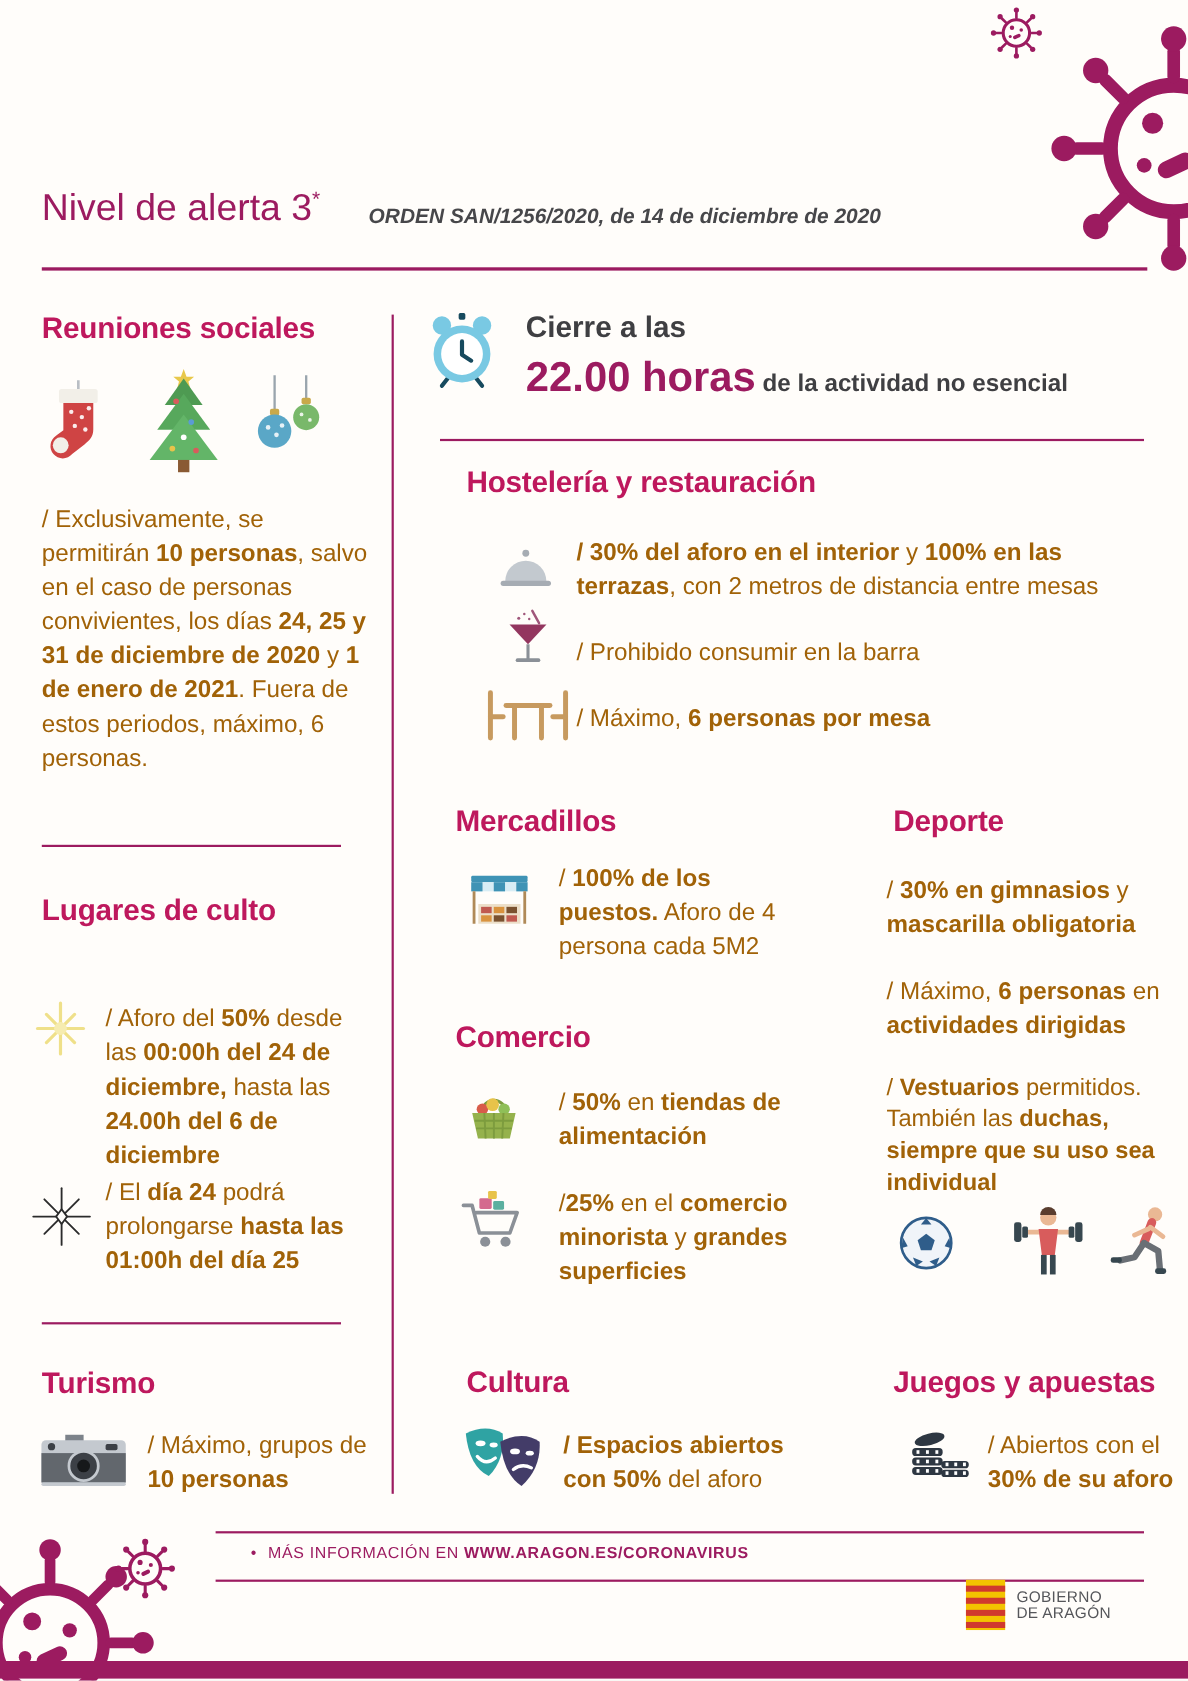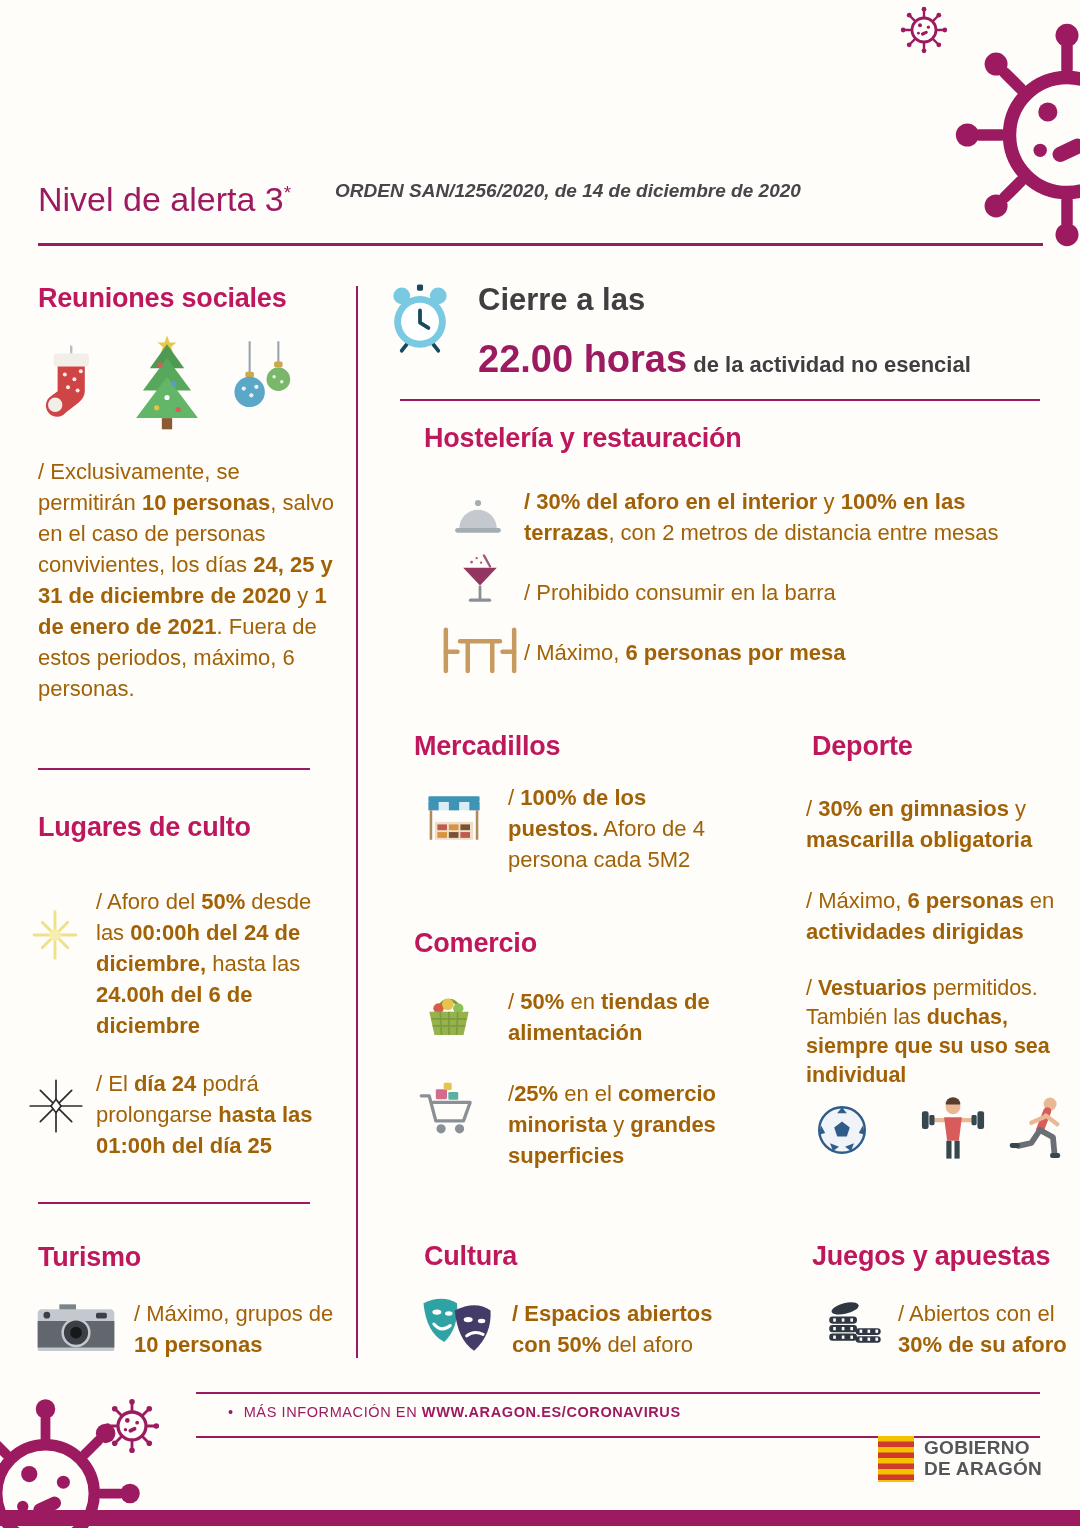--- a/index.html
+++ b/index.html
@@ -259,21 +259,21 @@
             <circle cx="30" cy="66" r="2.5"></circle>
             <circle cx="36" cy="56" r="2.5"></circle>
           <circle cx="57" cy="44" r="2"></circle>
             <circle cx="66" cy="50" r="2"></circle>
         </g>
       </symbol>
     </defs>
   </svg>
 
 
-  <div class="abs" style="left:38px;top:180px;display:flex;align-items:flex-start">
+  <div class="abs" style="left:38px;top:170px;display:flex;align-items:flex-end">
     <span class="alert"><span>Nivel de alerta 3</span><sup>*</sup></span>
     <span class="order">ORDEN SAN/1256/2020, de 14 de diciembre de 2020</span>
   </div>
 
   <div class="abs rule" style="left:38px;top:243px;width:1005px;height:2.5px"></div>
 
   <svg class="abs" style="left:900px;top:6px" width="48" height="48">
       <use href="#sym-virus"></use>
     </svg>
   <svg class="abs" style="left:952px;top:20px" width="230" height="230">
@@ -298,21 +298,21 @@
     <span>/ Exclusivamente, se permitirán </span><span class="b">10 personas</span><span>, salvo en el caso de personas convivientes, los días </span><span class="b">24, 25 y 31 de diciembre de 2020</span><span> y </span><span class="b">1 de enero de 2021</span><span>. Fuera de estos periodos, máximo, 6 personas.</span>
   </p>
 
   <div class="abs rule" style="left:38px;top:768px;width:272px;height:2px"></div>
 
   <h2 class="abs h2" style="left:38px;top:812px">Lugares de culto</h2>
 
   <svg class="abs" style="left:26px;top:906px" width="58" height="58">
       <use href="#sym-sparkle"></use>
     </svg>
-  <p class="abs body" style="left:96px;top:886px;width:238px">
+  <p class="abs body" style="left:96px;top:910px;width:238px">
     <span>/ Aforo del </span><span class="b">50%</span><span> desde las </span><span class="b">00:00h del 24 de diciembre,</span><span> hasta las </span><span class="b">24.00h del 6 de diciembre</span>
   </p>
 
   <svg class="abs" style="left:28px;top:1078px" width="56" height="56">
       <use href="#sym-star"></use>
     </svg>
   <p class="abs body" style="left:96px;top:1068px;width:238px">
     <span>/ El </span><span class="b">día 24</span><span> podrá prolongarse </span><span class="b">hasta las 01:00h del día 25</span>
   </p>
 
@@ -325,22 +325,22 @@
   <p class="abs body" style="left:134px;top:1298px;width:200px">
     <span>/ Máximo, grupos de </span><span class="b">10 personas</span>
   </p>
 
   <div class="abs rule" style="left:356px;top:286px;width:2px;height:1072px"></div>
 
   <svg class="abs" style="left:382px;top:280px" width="76" height="76">
       <use href="#sym-clock"></use>
     </svg>
   <div class="abs" style="left:478px;top:282px;width:575px">
-    <div class="darkbold" style="font-size:31px">Cierre a las</div>
-    <div class="nowrap" style="margin-top:20px">
+    <div class="darkbold" style="font-size:27px">Cierre a las</div>
+    <div class="nowrap" style="margin-top:9px">
       <span class="accent b" style="font-size:38px">22.00 horas</span><span class="darkbold" style="font-size:22px"> de la actividad no esencial</span>
     </div>
   </div>
 
   <div class="abs rule" style="left:400px;top:399px;width:640px;height:2px"></div>
 
   <h2 class="abs h2" style="left:424px;top:423px">Hostelería y restauración</h2>
 
   <svg class="abs" style="left:452px;top:490px" width="52" height="52">
       <use href="#sym-cloche"></use>
@@ -435,21 +435,21 @@
     </svg>
 
   <div class="abs" style="left:878px;top:1436px;display:flex;align-items:center;gap:10px">
     <svg width="36" height="46" viewBox="0 0 36 46">
       <rect width="36" height="46" fill="#f3c300"></rect>
       <rect y="5.5" width="36" height="5.5" fill="#d0392e"></rect>
       <rect y="16.5" width="36" height="5.5" fill="#d0392e"></rect>
       <rect y="27.5" width="36" height="5.5" fill="#d0392e"></rect>
       <rect y="38.5" width="36" height="5.5" fill="#d0392e"></rect>
     </svg>
-    <div style="font-size:19px;font-weight:700;color:#55565a;line-height:1.08;letter-spacing:0.3px">
+    <div style="font-size:14px;font-weight:400;color:#55565a;line-height:1.08;letter-spacing:0.3px">
       <div>GOBIERNO</div>
       <div>DE ARAGÓN</div>
     </div>
   </div>
 
   <div class="abs" style="left:0;top:1510px;width:1080px;height:16px;background:#9c1b60"></div>
 
 </div>
 
 </body></html>

